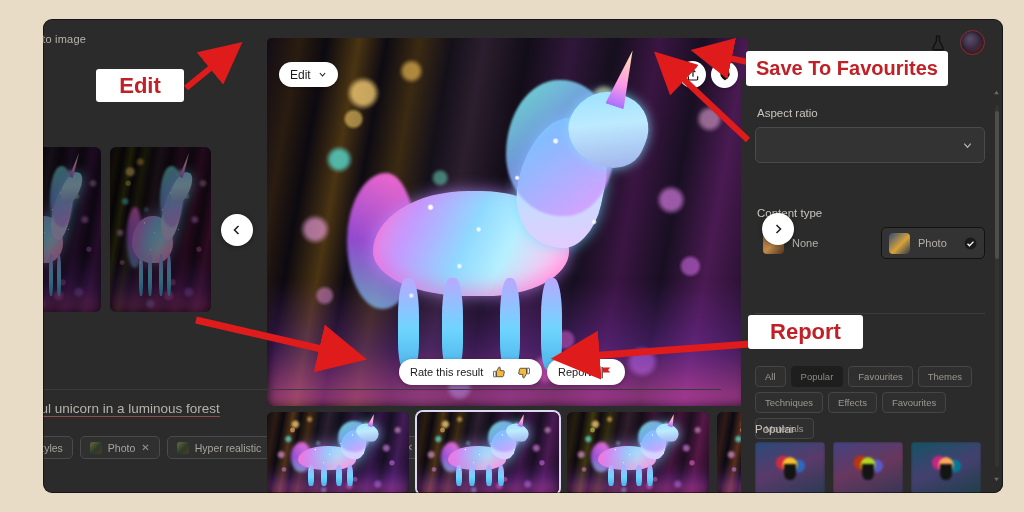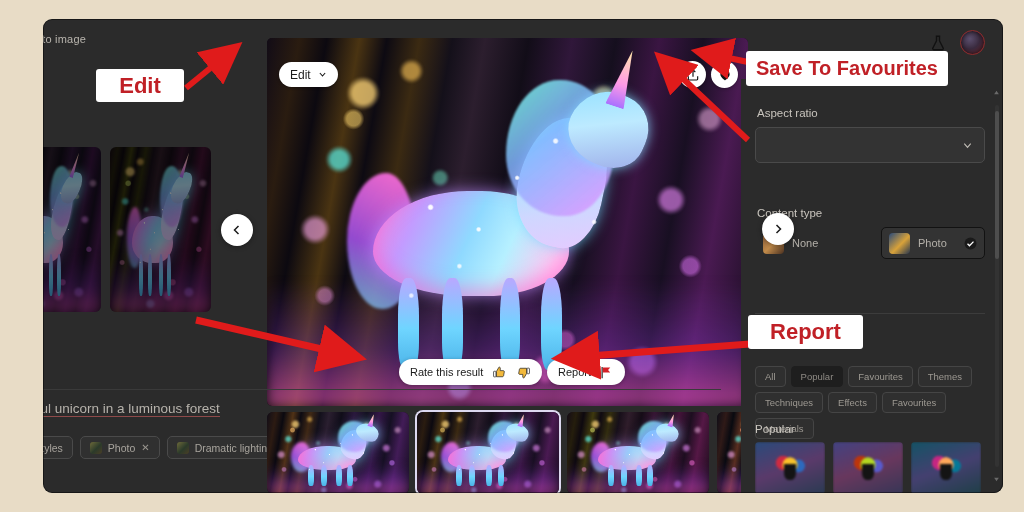--- a/index.html
+++ b/index.html
@@ -408,20 +408,25 @@
       <div class="prompt-text">
         <span class="underline">colourful unicorn in a luminous forest</span>
       </div>
       <div class="chips">
         <div class="chip">
           <span>Clear styles</span>
         </div>
         <div class="chip">
           <span class="chip-sw"></span>
           <span>Photo</span>
+          <span class="chip-x">✕</span>
+        </div>
+        <div class="chip">
+          <span class="chip-sw"></span>
+          <span>Hyper realistic</span>
           <span class="chip-x">✕</span>
         </div>
         <div class="chip">
           <span class="chip-sw"></span>
           <span>Dramatic lighting</span>
           <span class="chip-x">✕</span>
         </div>
       </div>
     </div>
 

